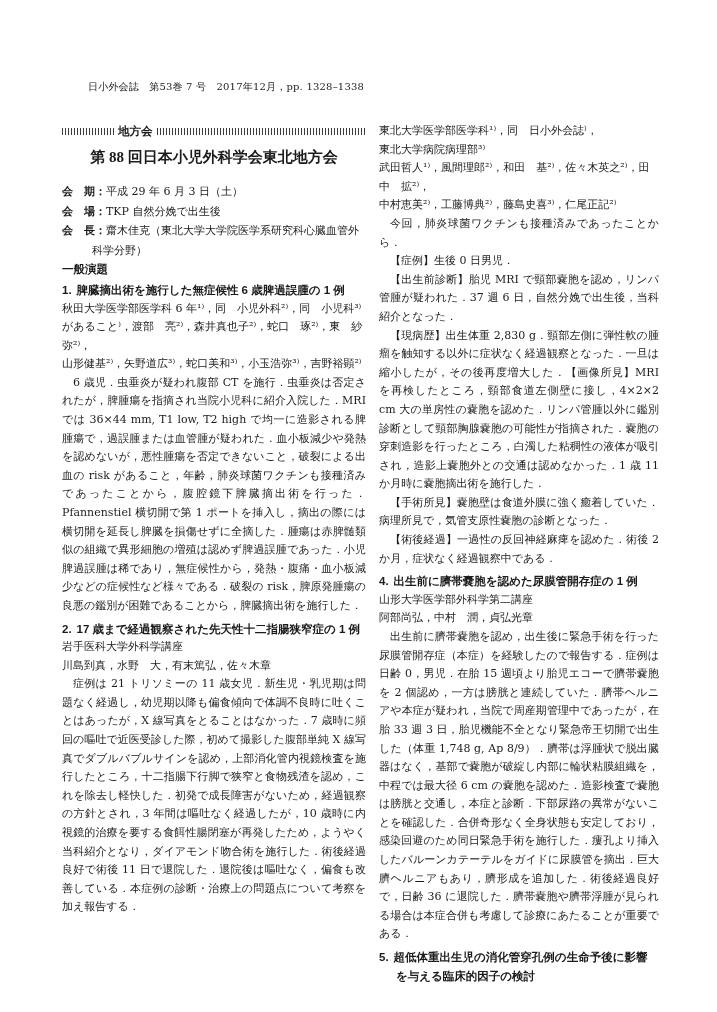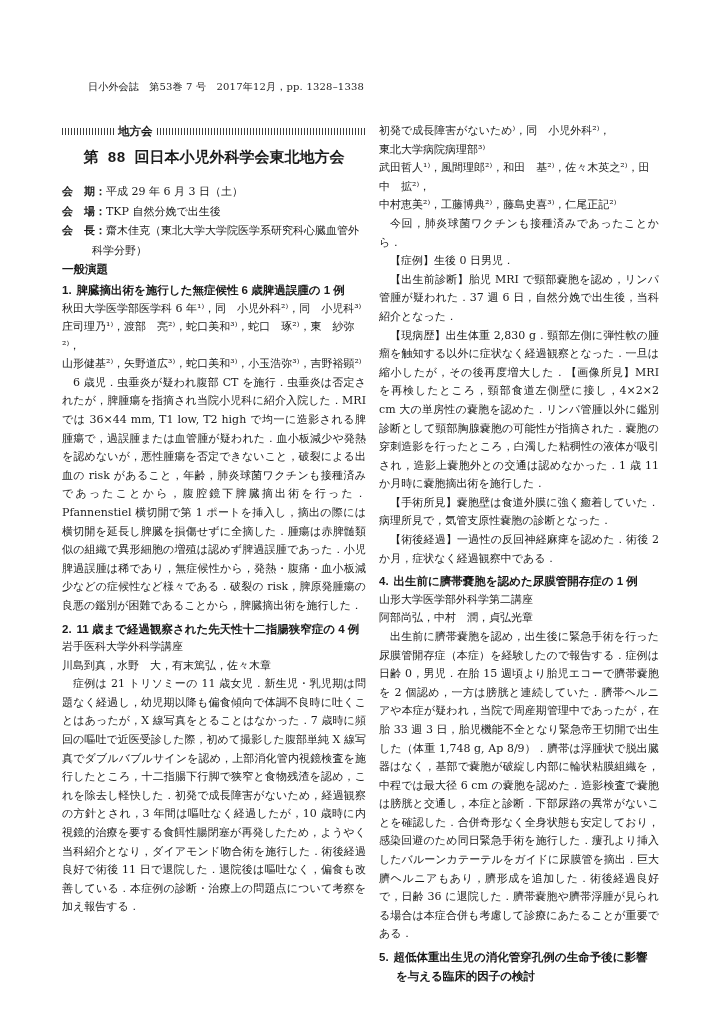--- a/index.html
+++ b/index.html
@@ -24,21 +24,21 @@
     background:repeating-linear-gradient(90deg,#3c3c3c 0,#3c3c3c 1px,transparent 1px,transparent 3px);
   }
   .band-hatch.left{width:52px;}
   .band-hatch.right{flex:1;}
   .band-label{
     font-family:Liberation Serif, serif;
     font-weight:bold;font-size:11.5px;margin:0 4px;white-space:nowrap;
   }
 
   .meeting-title{
-    font-family:Liberation Mono, monospace;
+    font-family:Liberation Serif, serif;
     font-weight:bold;font-size:15px;text-align:center;margin:8px 0 15px;
   }
   .meta-row{font-size:11px;line-height:19.5px;padding-left:30px;text-indent:-30px;}
   .meta-label{font-family:"Liberation Sans","DejaVu Sans",sans-serif;font-weight:bold;}
   .session-heading{
     font-family:Liberation Mono, monospace;
     font-weight:bold;font-size:11.5px;line-height:19px;
   }
 
   .abstract{margin-top:4px;}
@@ -83,36 +83,36 @@
       </div>
       <div class="meta-row">
         <span class="meta-label">会　長：</span><span>齋木佳克（東北大学大学院医学系研究科心臓血管外科学分野）</span>
       </div>
 
       <div class="session-heading">一般演題</div>
 
     <section class="abstract">
           <h3 class="abs-heading"><span class="abs-num">1.</span><span class="abs-title">脾臓摘出術を施行した無症候性 6 歳脾過誤腫の 1 例</span></h3>
           <div class="affil-line">秋田大学医学部医学科 6 年¹⁾，同　小児外科²⁾，同　小児科³⁾</div>
-          <div class="author-line">庄司理乃¹⁾，渡部　亮²⁾，蛇口美和³⁾，蛇口　琢²⁾，東　紗弥²⁾，</div>
+          <div class="author-line">があること⁾，渡部　亮²⁾，森井真也子²⁾，蛇口　琢²⁾，東　紗弥²⁾，</div>
           <div class="author-line">山形健基²⁾，矢野道広³⁾，蛇口美和³⁾，小玉浩弥³⁾，吉野裕顕²⁾</div>
           <p class="body-par">6 歳児．虫垂炎が疑われ腹部 CT を施行．虫垂炎は否定されたが，脾腫瘍を指摘され当院小児科に紹介入院した．MRI では 36×44 mm, T1 low, T2 high で均一に造影される脾腫瘍で，過誤腫または血管腫が疑われた．血小板減少や発熱を認めないが，悪性腫瘍を否定できないこと，破裂による出血の risk があること，年齢，肺炎球菌ワクチンも接種済みであったことから，腹腔鏡下脾臓摘出術を行った．Pfannenstiel 横切開で第 1 ポートを挿入し，摘出の際には横切開を延長し脾臓を損傷せずに全摘した．腫瘍は赤脾髄類似の組織で異形細胞の増殖は認めず脾過誤腫であった．小児脾過誤腫は稀であり，無症候性から，発熱・腹痛・血小板減少などの症候性など様々である．破裂の risk，脾原発腫瘍の良悪の鑑別が困難であることから，脾臓摘出術を施行した．</p>
         </section>
         <section class="abstract">
-          <h3 class="abs-heading"><span class="abs-num">2.</span><span class="abs-title">11 歳まで経過観察された先天性十二指腸狭窄症の 4 例</span></h3>
+          <h3 class="abs-heading"><span class="abs-num">2.</span><span class="abs-title">17 歳まで経過観察された先天性十二指腸狭窄症の 1 例</span></h3>
           <div class="affil-line">岩手医科大学外科学講座</div>
           <div class="author-line">川島到真，水野　大，有末篤弘，佐々木章</div>
           <p class="body-par">症例は 21 トリソミーの 11 歳女児．新生児・乳児期は問題なく経過し，幼児期以降も偏食傾向で体調不良時に吐くことはあったが，X 線写真をとることはなかった．7 歳時に頻回の嘔吐で近医受診した際，初めて撮影した腹部単純 X 線写真でダブルバブルサインを認め，上部消化管内視鏡検査を施行したところ，十二指腸下行脚で狭窄と食物残渣を認め，これを除去し軽快した．初発で成長障害がないため，経過観察の方針とされ，3 年間は嘔吐なく経過したが，10 歳時に内視鏡的治療を要する食餌性腸閉塞が再発したため，ようやく当科紹介となり，ダイアモンド吻合術を施行した．術後経過良好で術後 11 日で退院した．退院後は嘔吐なく，偏食も改善している．本症例の診断・治療上の問題点について考察を加え報告する．</p>
         </section>
       </div>
 
     <div class="col col-right">
 
     <section class="abstract">
-          <div class="affil-line">初発で成長障害がないため⁾，同　小児外科²⁾，</div>
+          <div class="affil-line">東北大学医学部医学科¹⁾，同　日小外会誌⁾，</div>
           <div class="affil-line">東北大学病院病理部³⁾</div>
           <div class="author-line">武田哲人¹⁾，風間理郎²⁾，和田　基²⁾，佐々木英之²⁾，田中　拡²⁾，</div>
           <div class="author-line">中村恵美²⁾，工藤博典²⁾，藤島史喜³⁾，仁尾正記²⁾</div>
           <p class="body-par">今回，肺炎球菌ワクチンも接種済みであったことから．</p>
           <p class="body-par">【症例】生後 0 日男児．</p>
           <p class="body-par">【出生前診断】胎児 MRI で頸部嚢胞を認め，リンパ管腫が疑われた．37 週 6 日，自然分娩で出生後，当科紹介となった．</p>
           <p class="body-par">【現病歴】出生体重 2,830 g．頸部左側に弾性軟の腫瘤を触知する以外に症状なく経過観察となった．一旦は縮小したが，その後再度増大した．【画像所見】MRI を再検したところ，頸部食道左側壁に接し，4×2×2 cm 大の単房性の嚢胞を認めた．リンパ管腫以外に鑑別診断として頸部胸腺嚢胞の可能性が指摘された．嚢胞の穿刺造影を行ったところ，白濁した粘稠性の液体が吸引され，造影上嚢胞外との交通は認めなかった．1 歳 11 か月時に嚢胞摘出術を施行した．</p>
           <p class="body-par">【手術所見】嚢胞壁は食道外膜に強く癒着していた．病理所見で，気管支原性嚢胞の診断となった．</p>
           <p class="body-par">【術後経過】一過性の反回神経麻痺を認めた．術後 2 か月，症状なく経過観察中である．</p>
         </section>

